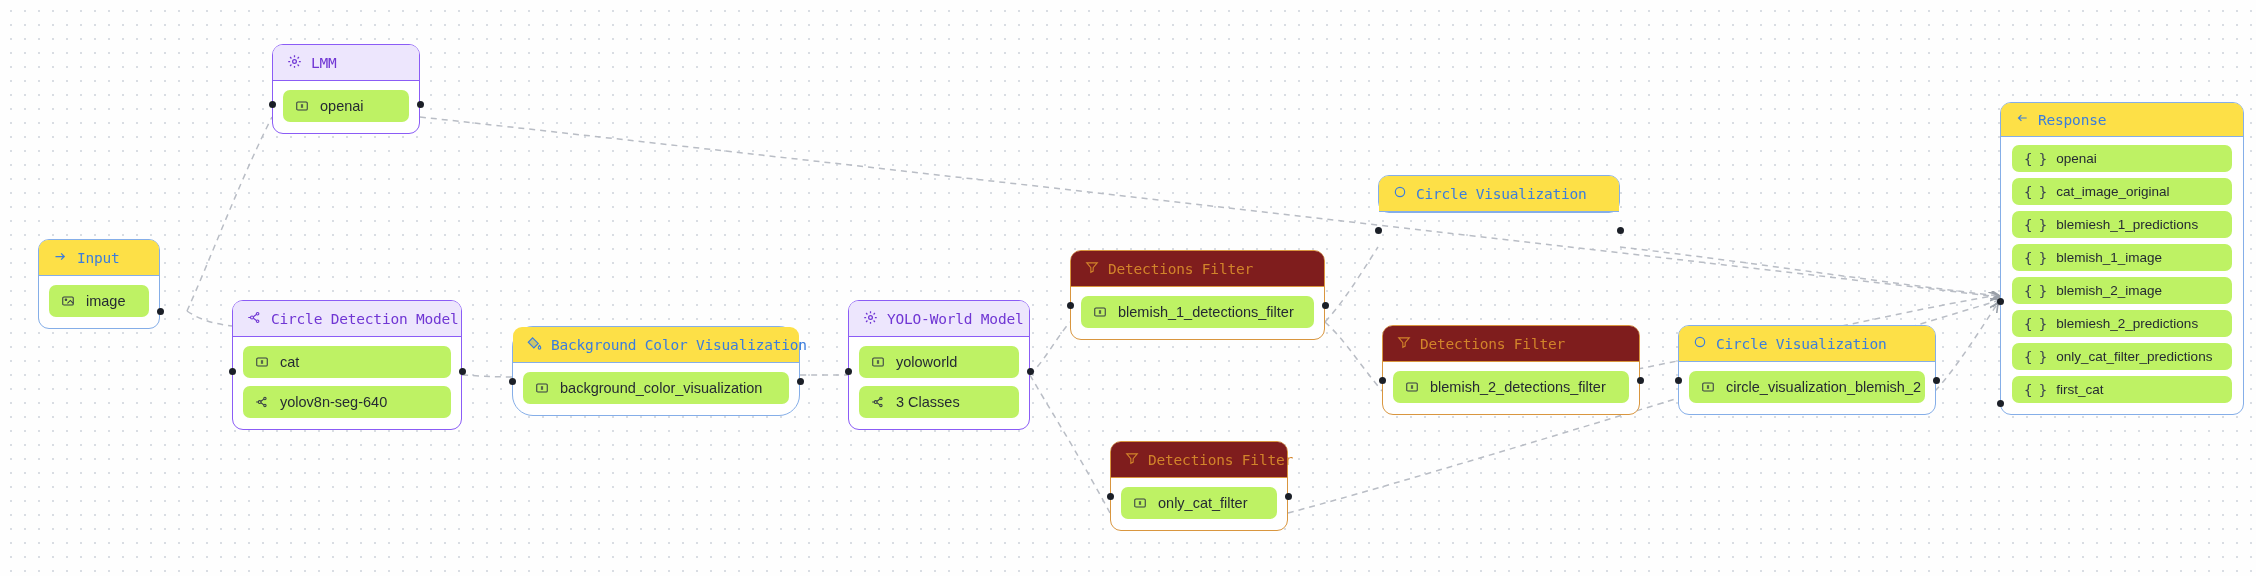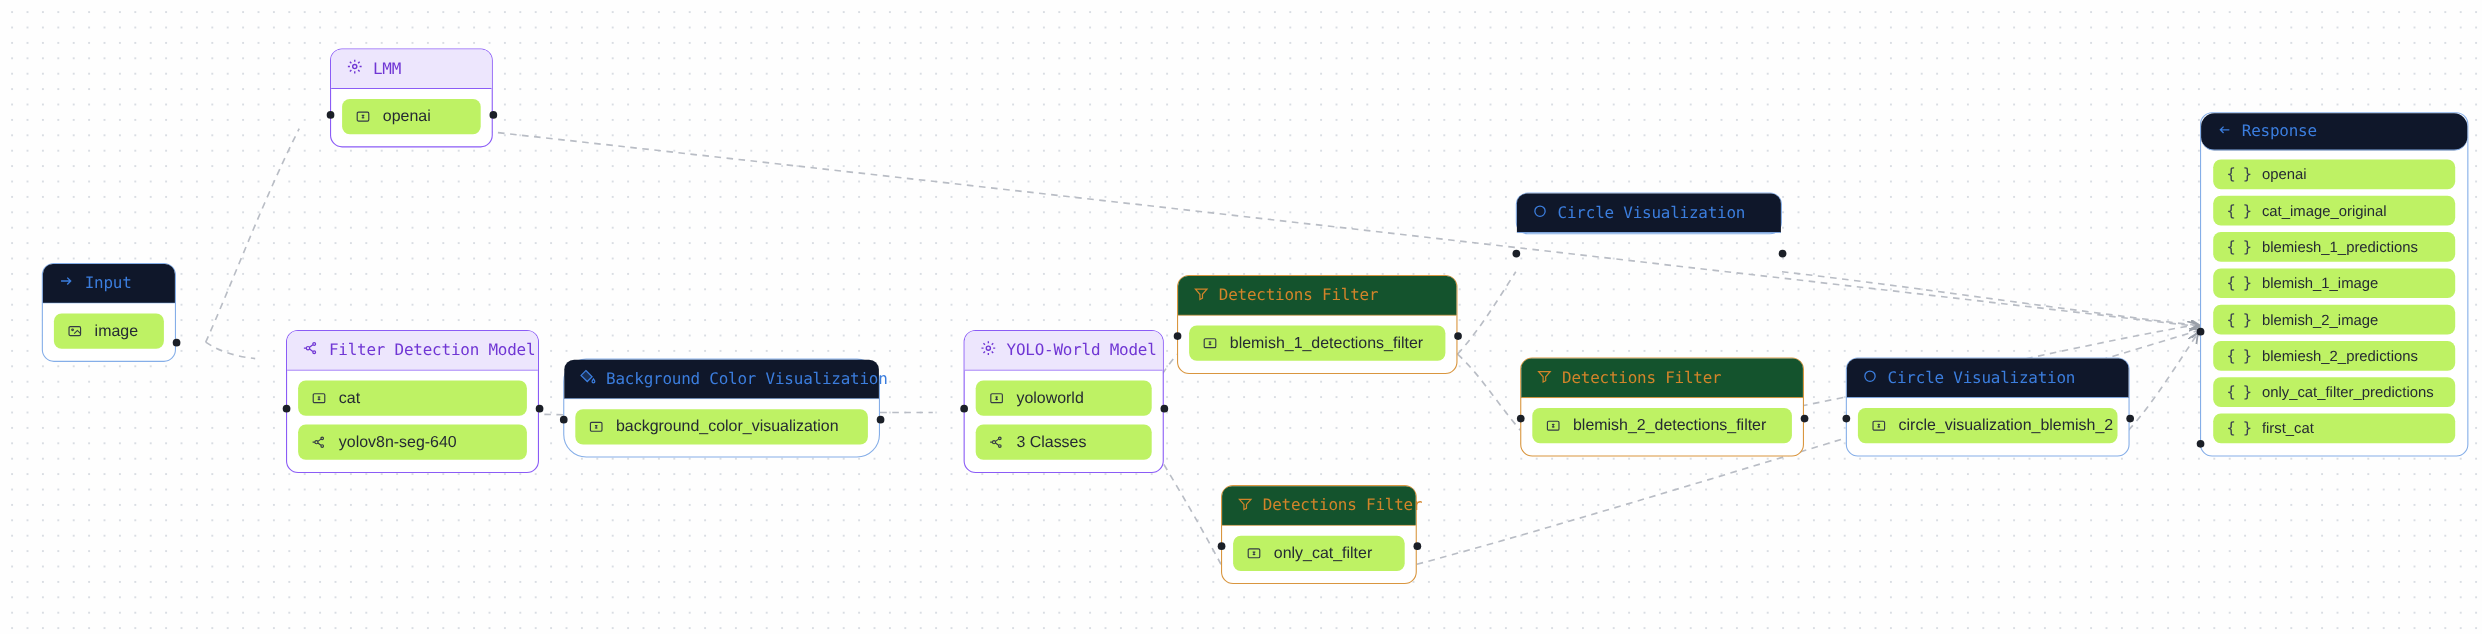--- a/index.html
+++ b/index.html
@@ -46,49 +46,48 @@
     border-radius: 7px;
     height: 32px;
     padding: 0 12px;
     font-size: 14.5px;
     color: #252a33;
     white-space: nowrap;
   }
   .chip .ico { flex: 0 0 auto; display: flex; align-items: center; color: #353b45; }
 
   
-  .v-purple { border-color: #8b5cf6; margin-left: 28px; }
+  .v-purple { border-color: #8b5cf6; }
   .v-purple .node-head { background: #ede6fd; color: #7036d4; border-bottom: 1.6px solid #8b5cf6; }
   .v-blue   { border-color: #85aee8; }
-  .v-blue .node-head { background: #0f172a; color: #3b7ddd; border-bottom: 1.6px solid #85aee8; }
+  .v-blue .node-head { background: #fde047; color: #3b7ddd; border-bottom: 1.6px solid #85aee8; }
   .v-orange { border-color: #d9963f; }
-  .v-orange .node-head { background: #14532d; color: #d2842a; border-bottom: 1.6px solid #d9963f; text-align: right; }
+  .v-orange .node-head { background: #7f1d1d; color: #d2842a; border-bottom: 1.6px solid #d9963f; text-align: right; }
 
   
   .handle {
     position: absolute;
     width: 7px; height: 7px;
     border-radius: 50%;
     background: #1b1f27;
   }
   .handle.l { left: -4.5px; }
   .handle.r { right: -4.5px; }
 
   
   #response {
     position: absolute;
     border: 1.6px solid #85aee8;
     border-radius: 11px;
     background: #ffffff;
   }
   #response .node-head {
-    background: #0f172a; color: #3b7ddd;
+    background: #fde047; color: #3b7ddd;
     border-bottom: 1.6px solid #85aee8;
     height: 34px;
-    border-radius: 12px;
   }
   #response .rbody { padding: 8px 11px 11px 11px; display: flex; flex-direction: column; gap: 6px; }
   #response .chip { height: 27px; font-size: 13.5px; gap: 10px; }
   .brace {
     font-family: "DejaVu Sans Mono", "Liberation Mono", monospace;
     font-size: 14px; color: #3b4350; letter-spacing: -1px;
   }
 </style>
 </head>
 <body>
@@ -185,21 +184,21 @@
   <div class="node v-purple" style="left:232px; top:300px; width:230px;">
     <div class="node-head">
       <span class="ico">
         <svg width="15" height="15" viewBox="0 0 24 24" fill="none" stroke="#7036d4" stroke-width="1.8">
           <circle cx="17" cy="6" r="2"></circle>
             <circle cx="17" cy="18" r="2"></circle>
             <circle cx="8" cy="12" r="2.4"></circle>
           <path d="M2 12h3.6M10.3 10.7L15 7.2M10.3 13.3L15 16.8"></path>
         </svg>
       </span>
-      <span>Filter Detection Model</span>
+      <span>Circle Detection Model</span>
     </div>
     <div class="node-body">
       <div class="chip">
         <span class="ico">
           <svg width="14" height="14" viewBox="0 0 24 24" fill="none" stroke="#353b45" stroke-width="1.8">
             <rect x="3" y="5" width="18" height="14" rx="2"></rect>
               <path d="M12 9v6M10 10.2h4M10 13.8h4"></path>
           </svg>
         </span>
         <span>cat</span>

